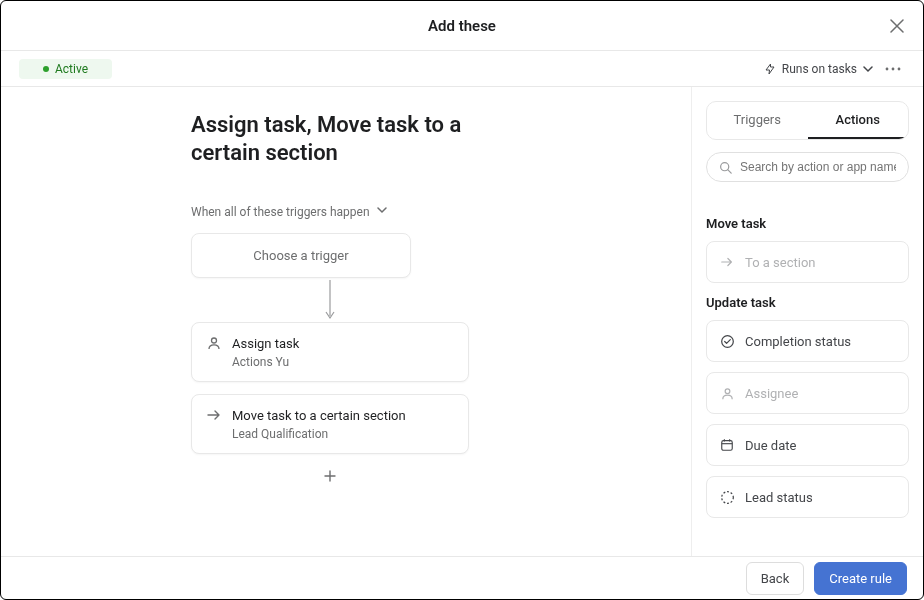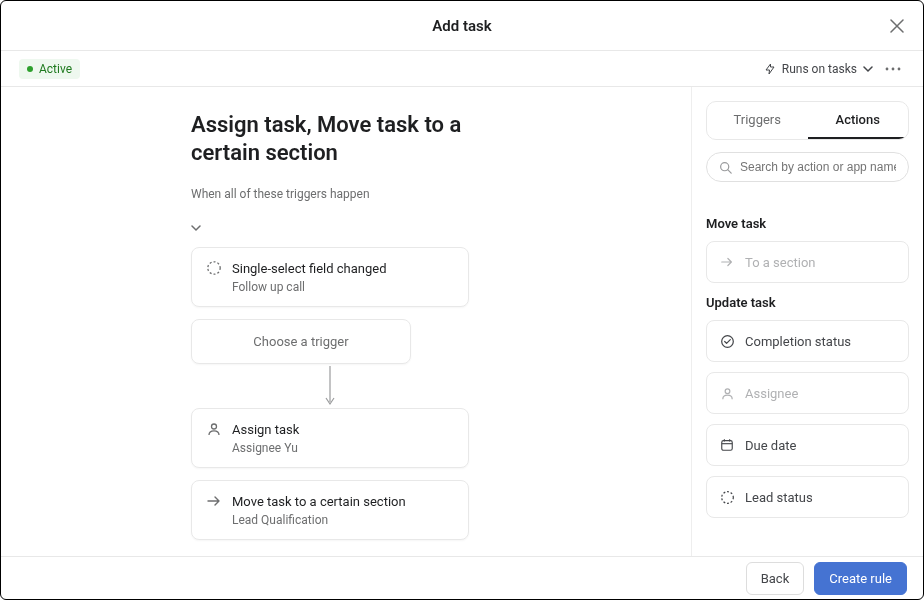--- a/index.html
+++ b/index.html
@@ -47,21 +47,21 @@
     padding: 0 18px;
     border-bottom: 1px solid #e8e8e8;
     gap: 8px;
   }
   .status-pill {
     display: flex;
     align-items: center;
     gap: 6px;
     background: #eef8ef;
     color: #1f7a1f;
-    padding: 3px 8px;
+    padding: 3px 24px;
     border-radius: 4px;
     font-size: 12px;
     cursor: pointer;
   }
   .status-dot {
     width: 6px; height: 6px; border-radius: 50%;
     background: #2da02d;
   }
   .subheader-spacer { flex: 1; }
   .runs-on {
@@ -88,28 +88,27 @@
     overflow-y: auto;
     padding: 24px 40px 16px 190px;
   }
   .canvas-wrap::-webkit-scrollbar { width: 10px; }
   .canvas-wrap::-webkit-scrollbar-thumb { background: #cfcfcf; border-radius: 5px; }
   .rule-title {
     font-size: 22px;
     font-weight: 600;
     line-height: 1.25;
     max-width: 300px;
-    margin-bottom: 17px;
+    margin-bottom: 35px;
   }
   .trigger-cond {
-    display: inline-flex; align-items: flex-start; gap: 22px;
+    display: inline-flex; align-items: flex-start; gap: 7px;
     font-size: 12px; color: #6d6e6f;
     margin-bottom: 14px;
     cursor: pointer;
-    flex-direction: column;
   }
   .card {
     width: 278px;
     background: #fff;
     border: 1px solid #e8e8e8;
     border-radius: 8px;
     padding: 12px 14px;
     box-shadow: 0 1px 2px rgba(0,0,0,0.04);
     margin-bottom: 12px;
     cursor: pointer;
@@ -248,21 +247,21 @@
     background: #4573d2;
     border: 1px solid #4573d2;
     color: #fff;
   }
   svg { display: block; }
 </style>
 </head>
 <body>
 
 <div class="header">
-  <div class="header-title">Add task</div>
+  <div class="header-title">Add these</div>
   <div class="close-x">
     <svg width="14" height="14" viewBox="0 0 14 14">
         <path d="M1 1 L13 13 M13 1 L1 13" stroke="#6d6e6f" stroke-width="1.5" stroke-linecap="round"></path>
       </svg>
   </div>
 </div>
 
 <div class="subheader">
   <div class="status-pill">
     <span class="status-dot"></span>
@@ -293,31 +292,20 @@
     <div class="rule-title">Assign task, Move task to a certain section</div>
 
     <div class="trigger-cond">
       <span>When all of these triggers happen</span>
       <svg width="10" height="10" viewBox="0 0 10 10">
           <path d="M1 3 L5 7 L9 3" fill="none" stroke="#6d6e6f" stroke-width="1.5" stroke-linecap="round"></path>
         </svg>
     </div>
 
     
-    <div class="card">
-      <div class="card-row">
-        <span class="icon-box">
-          <svg width="16" height="16" viewBox="0 0 16 16">
-              <circle cx="8" cy="8" r="6.2" fill="none" stroke="#6d6e6f" stroke-width="1.3" stroke-dasharray="2 2"></circle>
-            </svg>
-        </span>
-        <span>Single-select field changed</span>
-      </div>
-      <div class="card-sub">Follow up call</div>
-    </div>
 
     <div class="card-choose">Choose a trigger</div>
 
     <div class="arrow-connector">
       <svg width="12" height="44" viewBox="0 0 12 44">
         <line x1="6" y1="2" x2="6" y2="38" stroke="#9a9b9d" stroke-width="1.2"></line>
         <path d="M2 34 L6 40 L10 34" fill="none" stroke="#9a9b9d" stroke-width="1.2"></path>
       </svg>
     </div>
 
@@ -325,21 +313,21 @@
     <div class="card">
       <div class="card-row">
         <span class="icon-box">
           <svg width="16" height="16" viewBox="0 0 16 16">
               <circle cx="8" cy="5.5" r="2.5" fill="none" stroke="#6d6e6f" stroke-width="1.3"></circle>
               <path d="M3 14c0-2.7 2.3-4.2 5-4.2s5 1.5 5 4.2" fill="none" stroke="#6d6e6f" stroke-width="1.3"></path>
             </svg>
         </span>
         <span>Assign task</span>
       </div>
-      <div class="card-sub">Assignee Yu</div>
+      <div class="card-sub">Actions Yu</div>
     </div>
 
     
     <div class="card">
       <div class="card-row">
         <span class="icon-box">
           <svg width="16" height="16" viewBox="0 0 16 16">
               <path d="M2 8 H13 M9 4 L13 8 L9 12" fill="none" stroke="#6d6e6f" stroke-width="1.4" stroke-linecap="round" stroke-linejoin="round"></path>
             </svg>
         </span>

